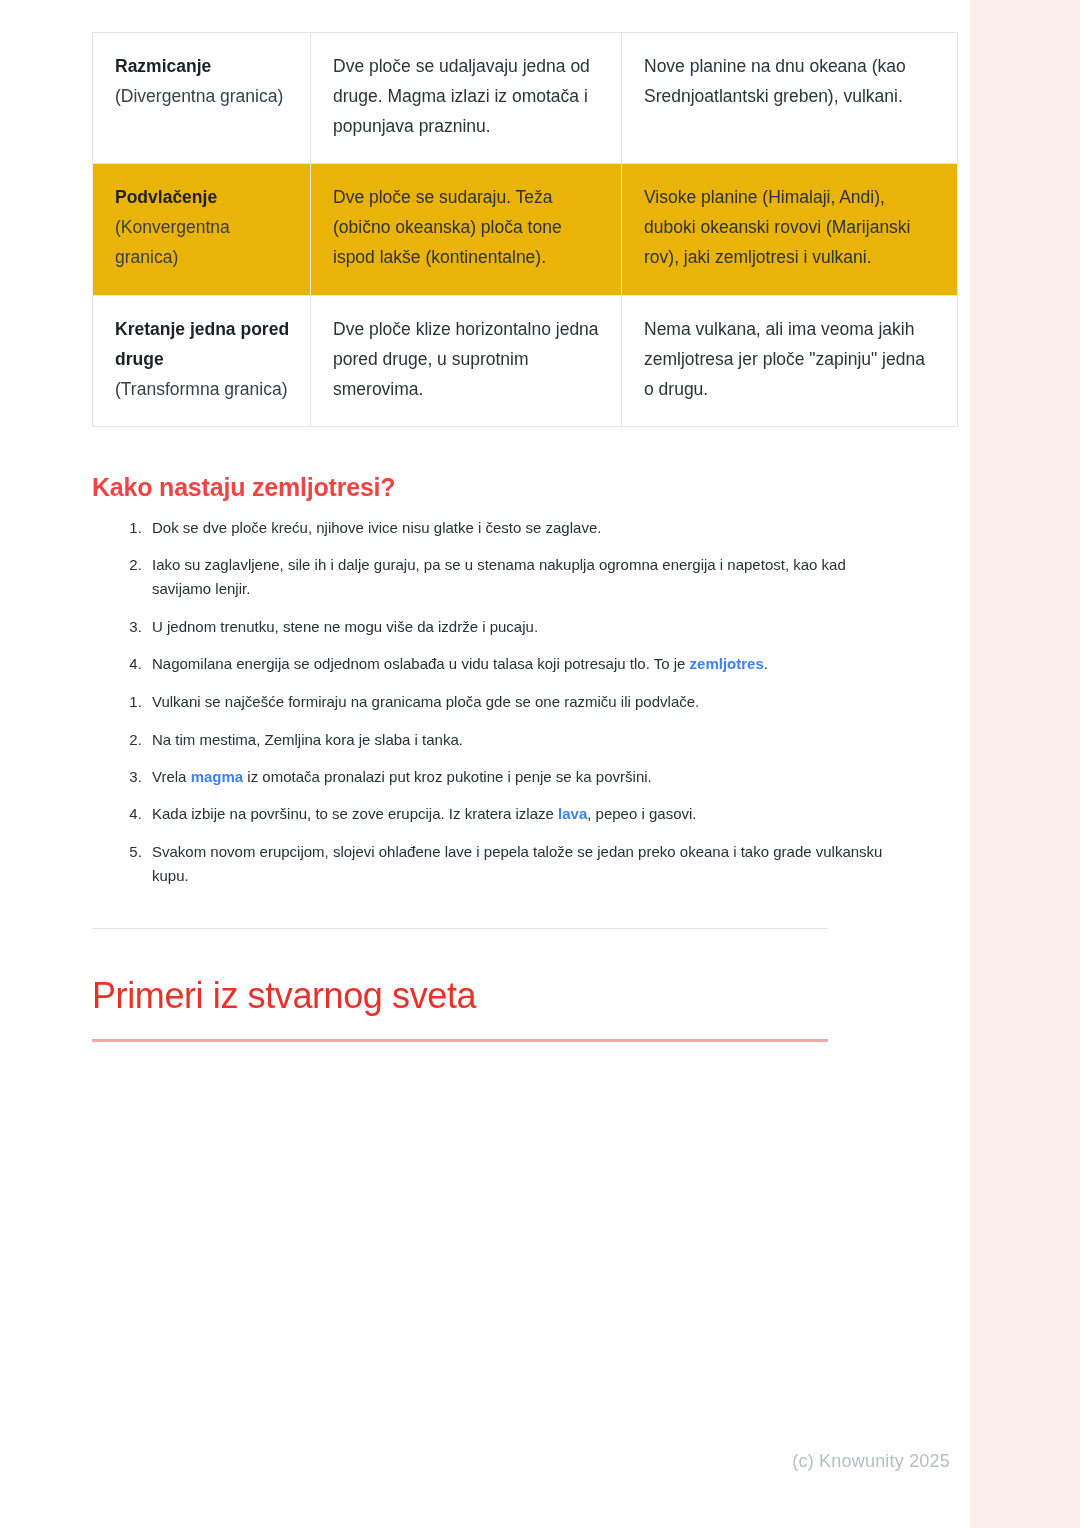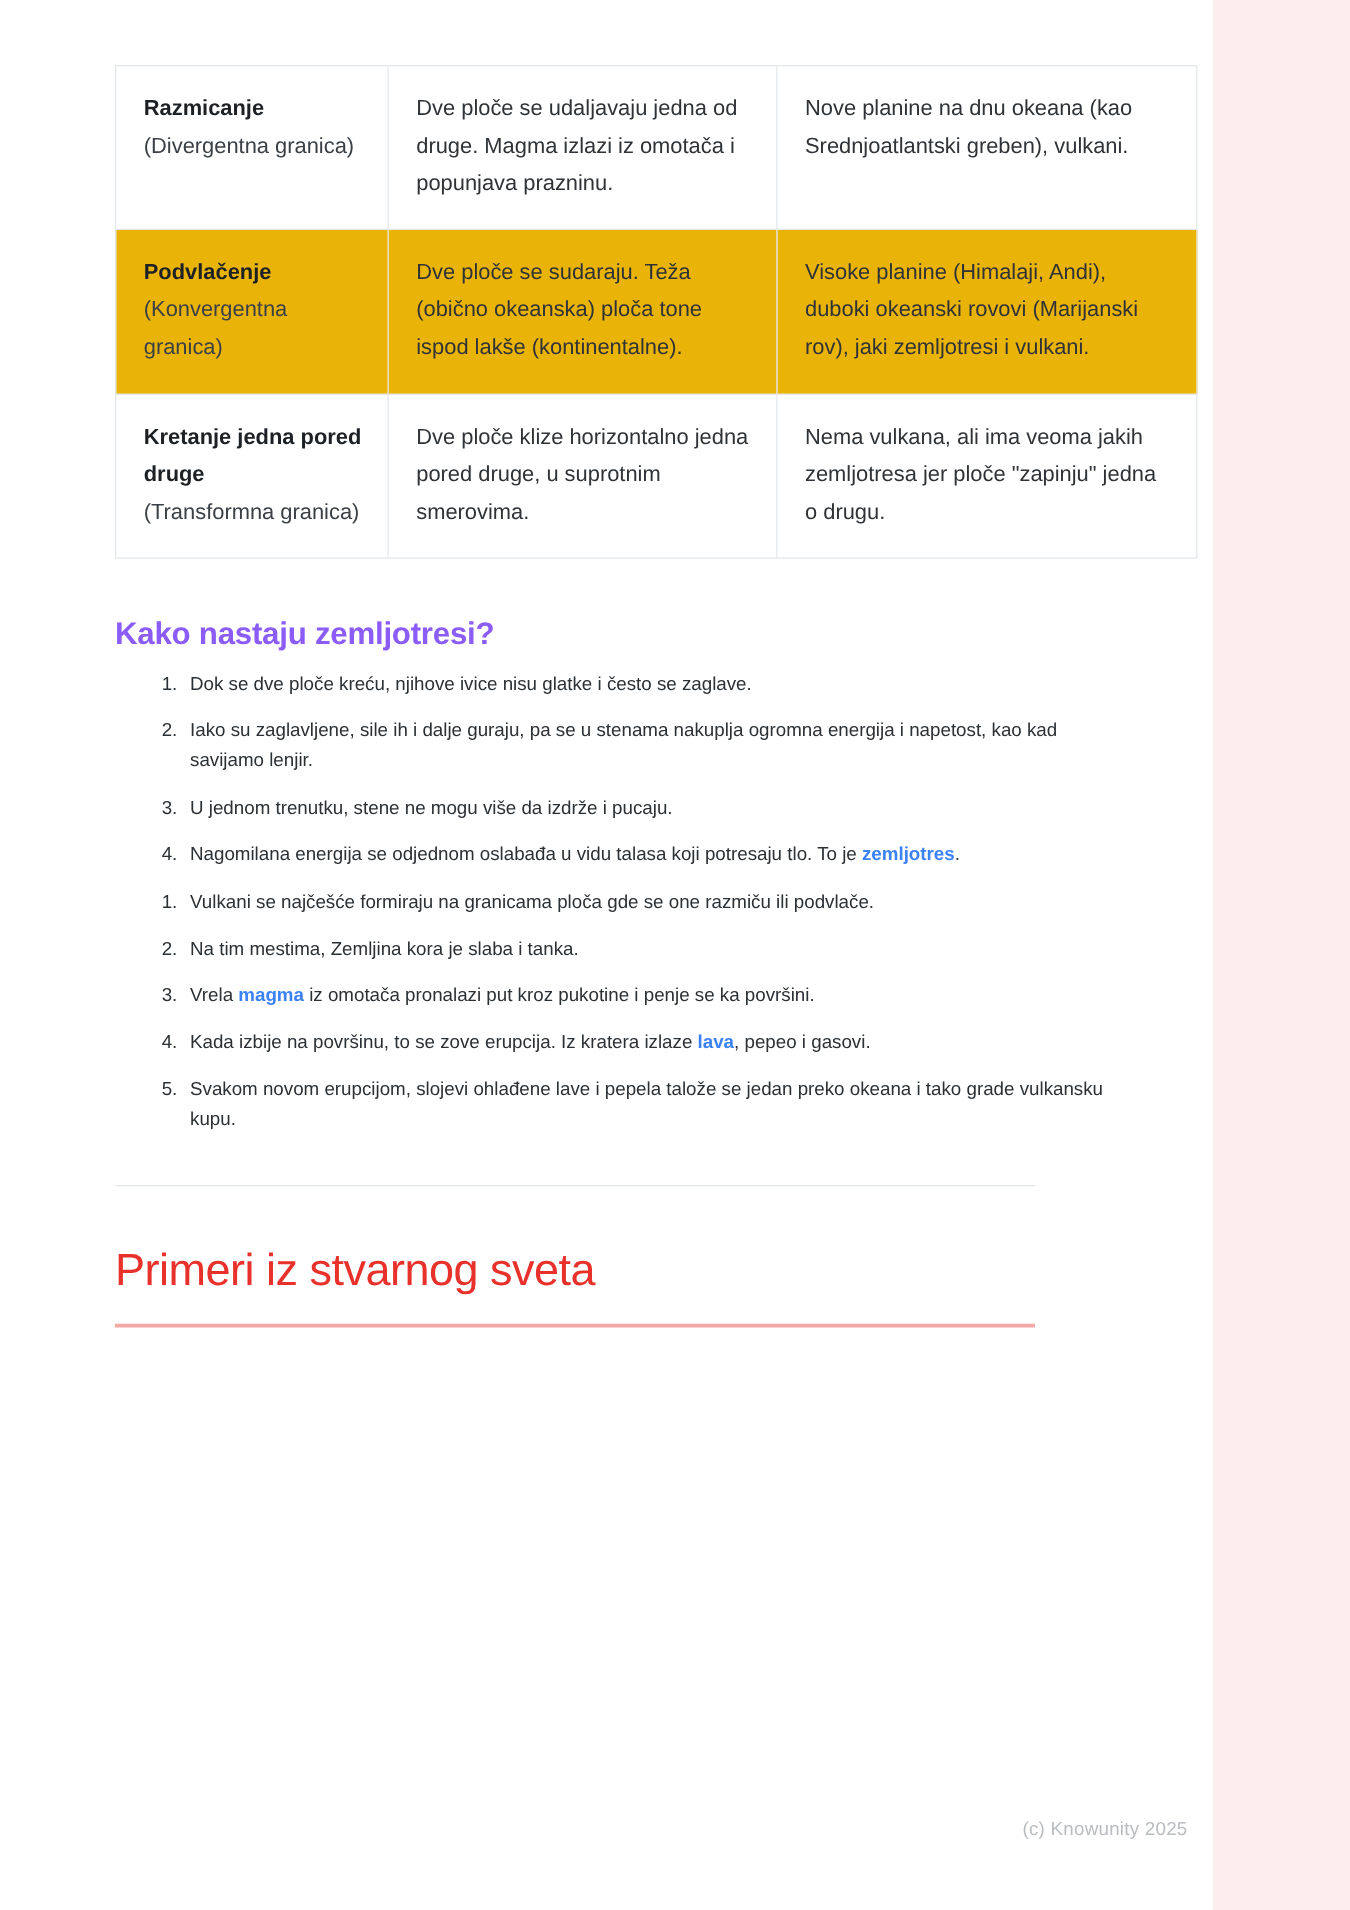--- a/index.html
+++ b/index.html
@@ -41,21 +41,21 @@
     width: 970px;
     height: 100%;
     box-sizing: border-box;
     padding: 0 60px 0 92px;
   }
 
   
   table.plate-table {
     width: 736px;
     border-collapse: collapse;
-    margin-top: 52px;
+    margin-top: 32px;
     table-layout: fixed;
     background: #ffffff;
   }
   table.plate-table td {
     border: 1px solid #e4e7ea;
     vertical-align: top;
     padding: 18px 20px 22px 22px;
     font-size: 17.5px;
     line-height: 1.72;
     color: #2f3337;
@@ -69,21 +69,21 @@
     color: #1d2125;
     display: block;
   }
   td.col1 .sub {
     display: block;
     color: #3a4046;
   }
 
   
   h2.section-head {
-    color: #8b5cf6;
+    color: #ef4444;
     font-size: 25px;
     font-weight: bold;
     margin: 46px 0 14px 0;
     letter-spacing: -0.2px;
   }
 
   ol.steps {
     margin: 14px;
     padding-left: 40px;
     font-size: 15px;
@@ -114,21 +114,21 @@
     width: 736px;
     height: 3px;
     background: #f3a9a5;
     margin-top: 22px;
   }
 
   .copyright {
     position: absolute;
     right: 130px;
     bottom: 56px;
-    font-size: 15px;
+    font-size: 18px;
     color: #b9bcc0;
     letter-spacing: 0.2px;
     margin-top: 20px;
   }
 </style>
 </head>
 <body>
 
 <div class="right-bar"></div>
 <div class="right-bar-inner"></div>

